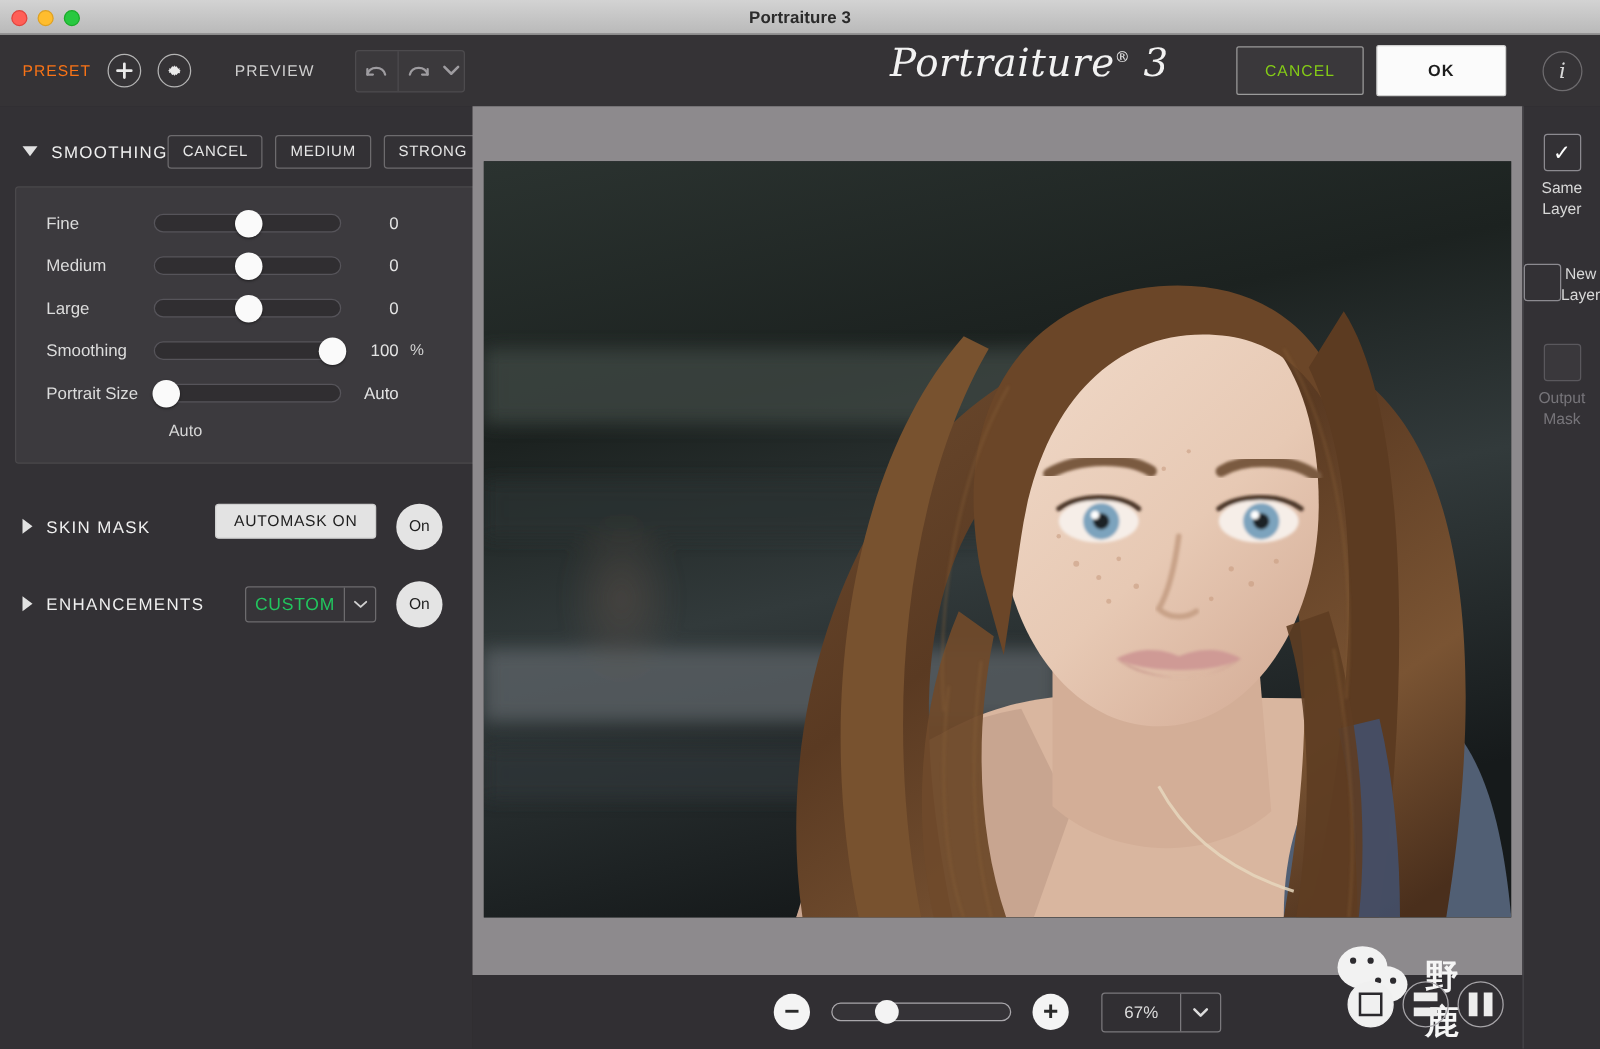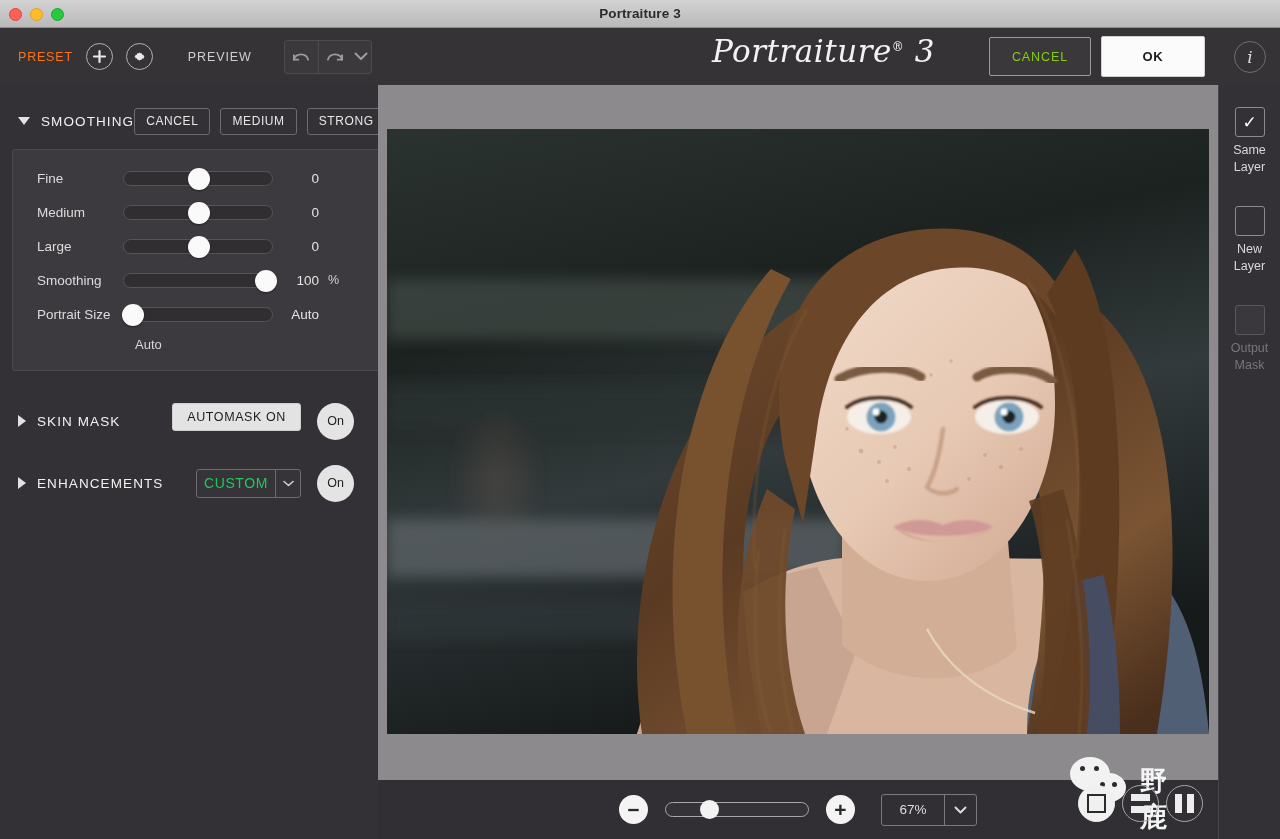--- a/index.html
+++ b/index.html
@@ -478,21 +478,21 @@
   </div>
 
   <div class="right-rail">
     <div style="margin-top:22px;display:flex;flex-direction:column;align-items:center">
       <div class="chk">✓</div>
       <div class="rail-cap">
         <div>Same</div>
         <div>Layer</div>
       </div>
     </div>
-    <div style="margin-top:30px;display:flex;flex-direction:column;align-items:center">
+    <div style="margin-top:30px;display:flex;align-items:center">
       <div class="chk"></div>
       <div class="rail-cap">
         <div>New</div>
         <div>Layer</div>
       </div>
     </div>
     <div style="margin-top:30px;display:flex;flex-direction:column;align-items:center">
       <div class="chk dim"></div>
       <div class="rail-cap dim">
         <div>Output</div>

